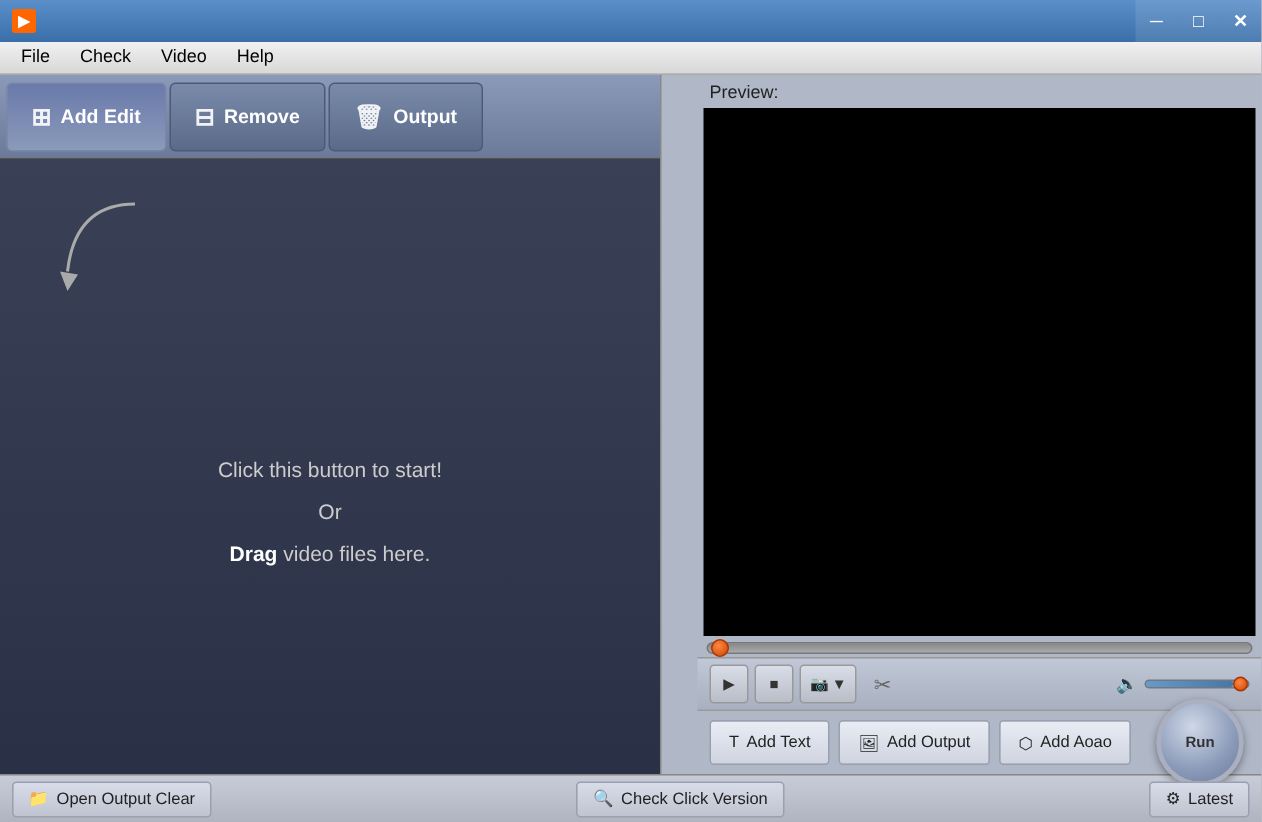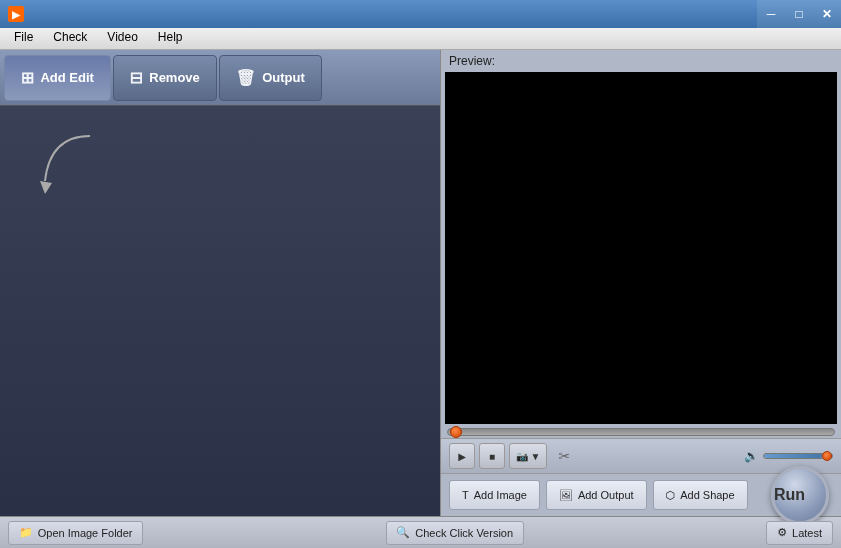--- a/index.html
+++ b/index.html
@@ -146,20 +146,21 @@
     }
     #drop-text .bold { font-weight: bold; color: white; }
 
     
     #right-panel {
       flex: 1;
       display: flex;
       flex-direction: column;
       background: #b0b8c8;
       border-left: 1px solid #888;
+      padding-left: 24px;
     }
 
     
     #preview-label {
       padding: 4px 8px;
       font-size: 12px;
       color: #222;
       background: #b0b8c8;
     }
 
@@ -304,26 +305,26 @@
     }
 
     #run-btn {
       margin-left: auto;
       width: 58px;
       height: 58px;
       background: radial-gradient(circle at 40% 30%, #d0d8e8, #8a9ab8 60%, #6a7a98);
       border-radius: 50%;
       display: flex;
       align-items: center;
-      justify-content: flex-start;
+      justify-content: center;
       cursor: pointer;
       border: 3px solid #aab0c0;
       box-shadow: 0 2px 6px rgba(0,0,0,0.4);
       color: #333;
-      font-size: 16px;
+      font-size: 10px;
       font-weight: bold;
       margin-right: 4px;
     }
 
     
     #status-bar {
       height: 32px;
       background: linear-gradient(to bottom, #c8ccd8, #b0b4c0);
       display: flex;
       align-items: center;
@@ -384,20 +385,27 @@
         <span class="toolbar-btn-icon">🗑</span>
         <span>Output</span>
       </div>
     </div>
 
     <div id="drop-area">
       <svg id="arrow-curve" viewBox="0 0 80 80">
         <path d="M 60 10 Q 20 10 15 55" stroke="#aaa" stroke-width="2" fill="none"></path>
         <polygon points="10,55 15,68 22,57" fill="#aaa"></polygon>
       </svg>
+      <div id="drop-text">
+        <div>Click this button to start!</div>
+        <div>Or</div>
+        <div>
+          <span class="bold" style="font-weight: bold; color: white;">Drag</span><span> video files here.</span>
+        </div>
+      </div>
     </div>
   </div>
 
   <div id="right-panel">
     <div id="preview-label">Preview:</div>
     <div id="video-preview"></div>
 
     <div id="seek-bar-container">
       <div id="seek-bar">
         <div id="seek-thumb"></div>
@@ -418,41 +426,41 @@
         <div id="volume-bar">
           <div id="volume-fill"></div>
           <div id="volume-thumb"></div>
         </div>
       </div>
     </div>
 
     <div id="watermark-buttons">
       <div class="wm-btn">
         <span>T</span>
-        <span>Add Image</span>
+        <span>Add Text</span>
       </div>
       <div class="wm-btn">
         <span>🖼</span>
         <span>Add Output</span>
       </div>
       <div class="wm-btn">
         <span>⬡</span>
-        <span>Add Shape</span>
+        <span>Add Aoao</span>
       </div>
       <div id="run-btn">
         <span>Run</span>
       </div>
     </div>
   </div>
 </div>
 
 <div id="status-bar">
   <div class="status-btn">
     <span>📁</span>
-    <span>Open Image Folder</span>
+    <span>Open Output Clear</span>
   </div>
   <div class="status-sep"></div>
   <div class="status-btn">
     <span>🔍</span>
     <span>Check Click Version</span>
   </div>
   <div class="status-sep"></div>
   <div class="status-btn">
     <span>⚙</span>
     <span>Latest</span>

